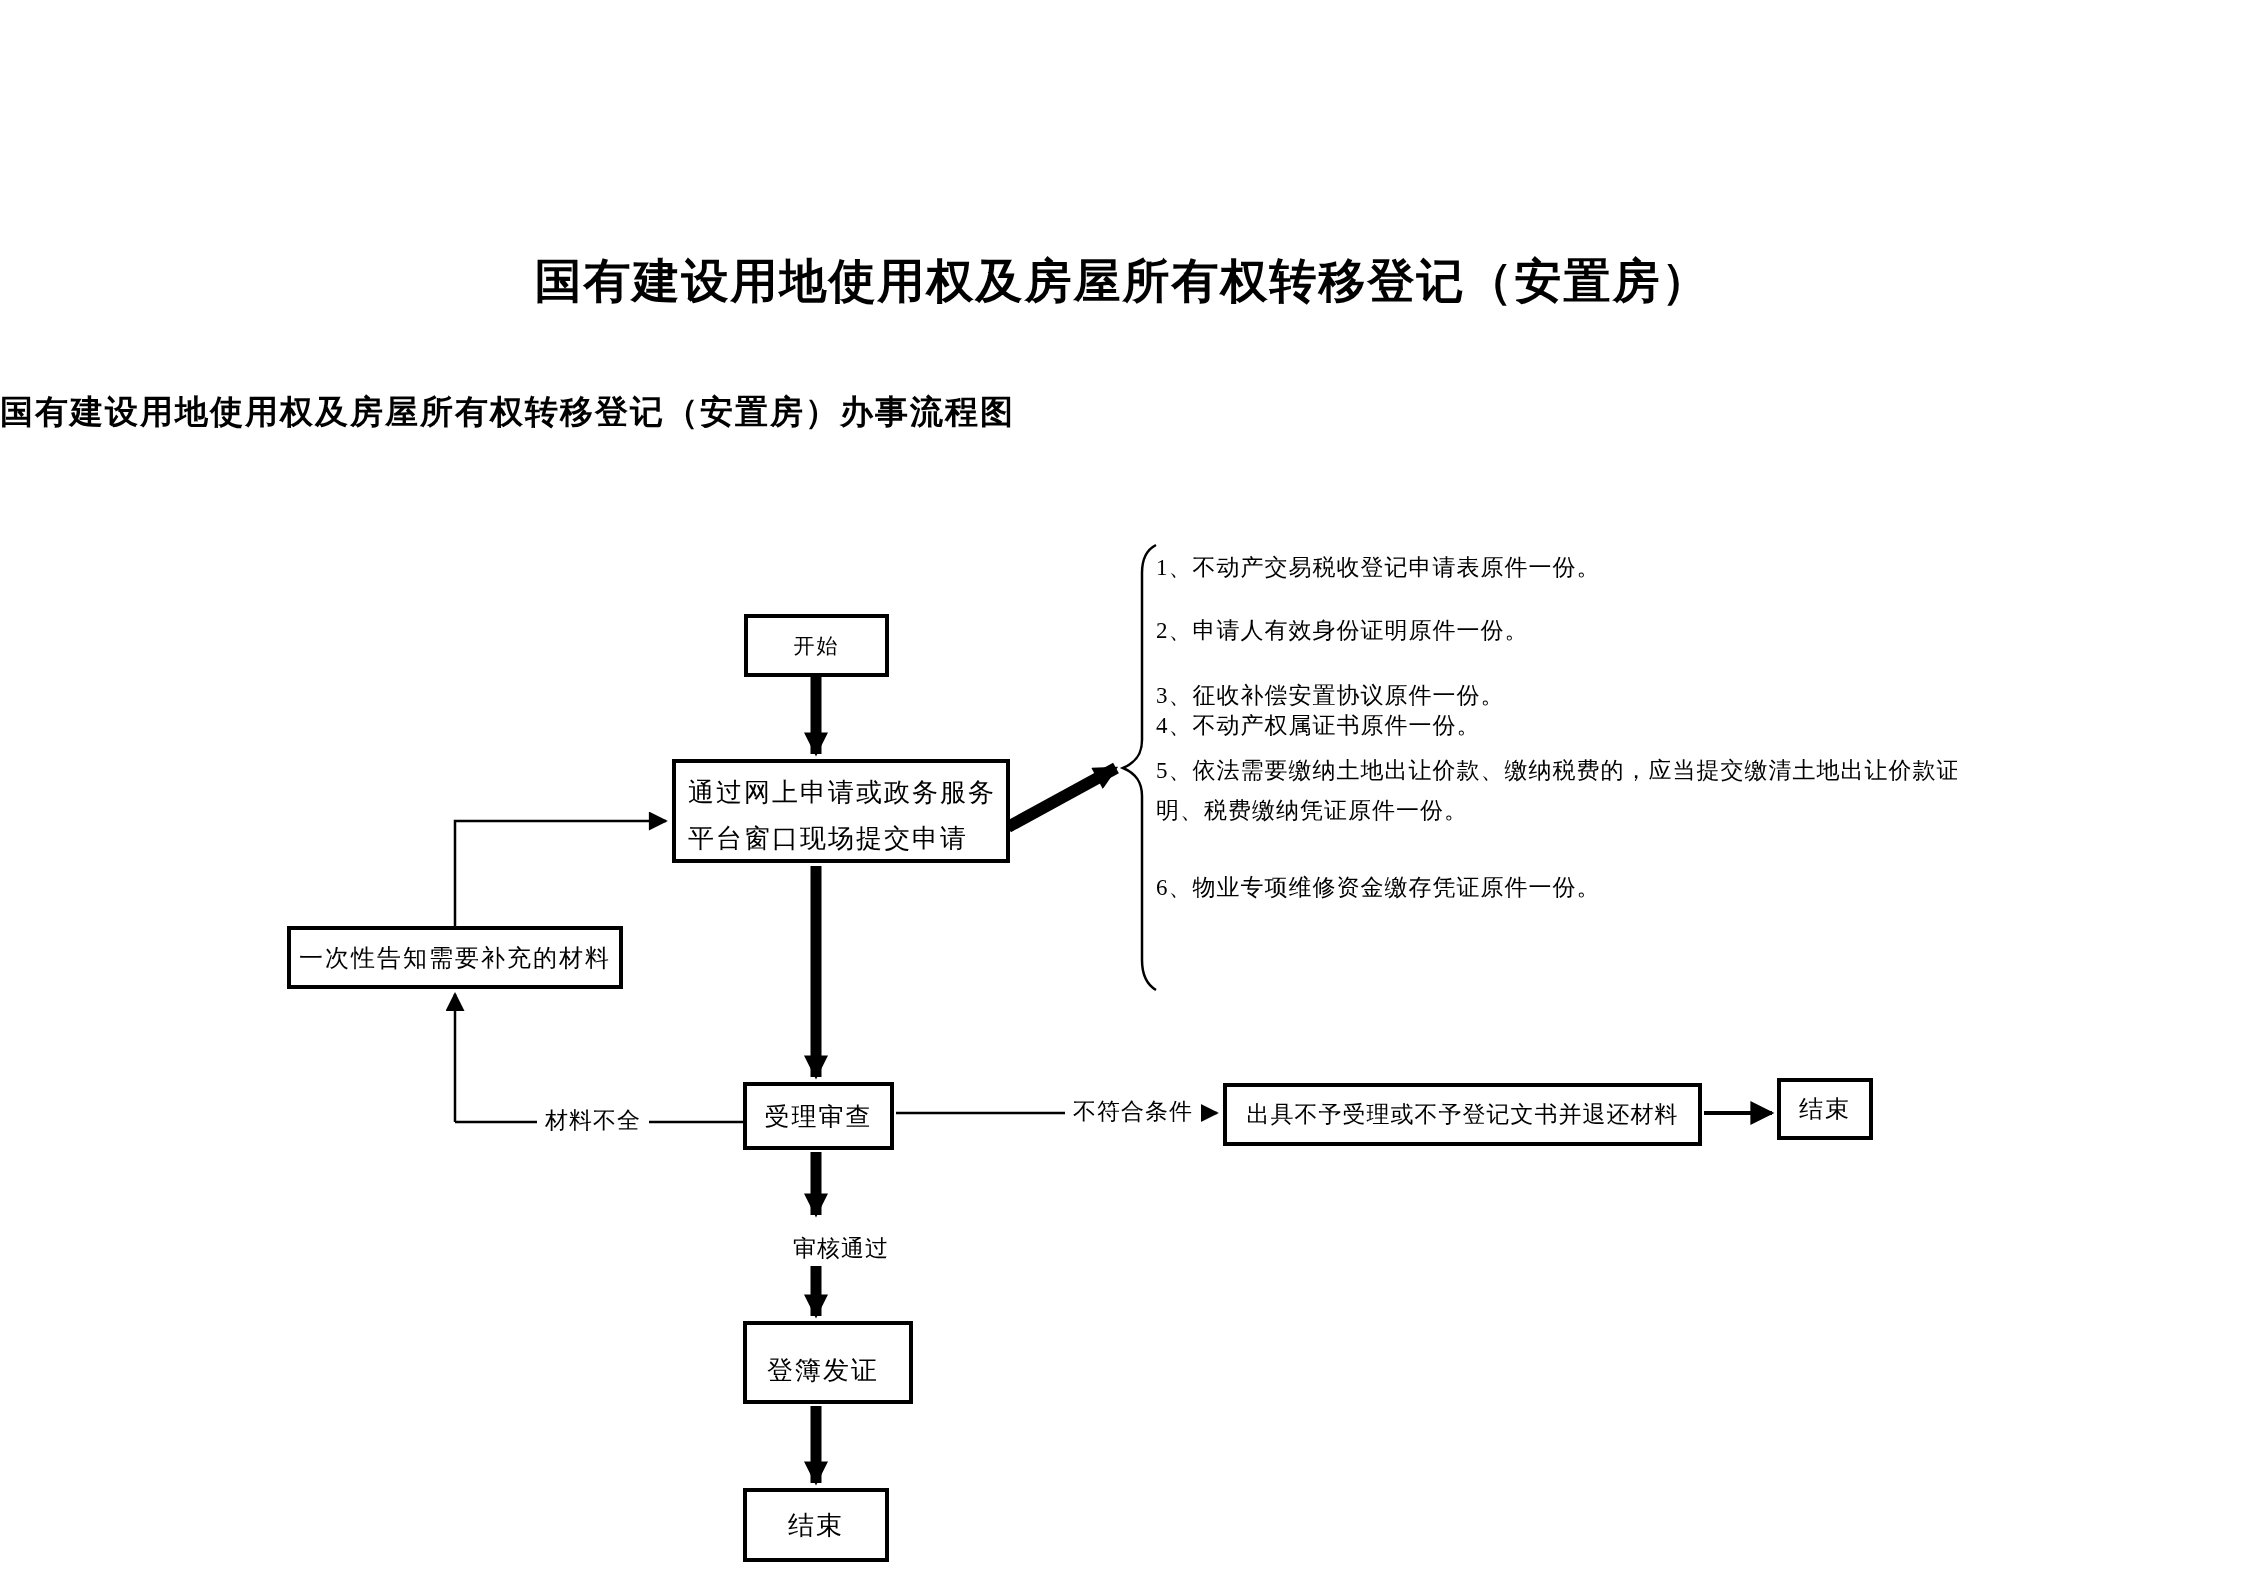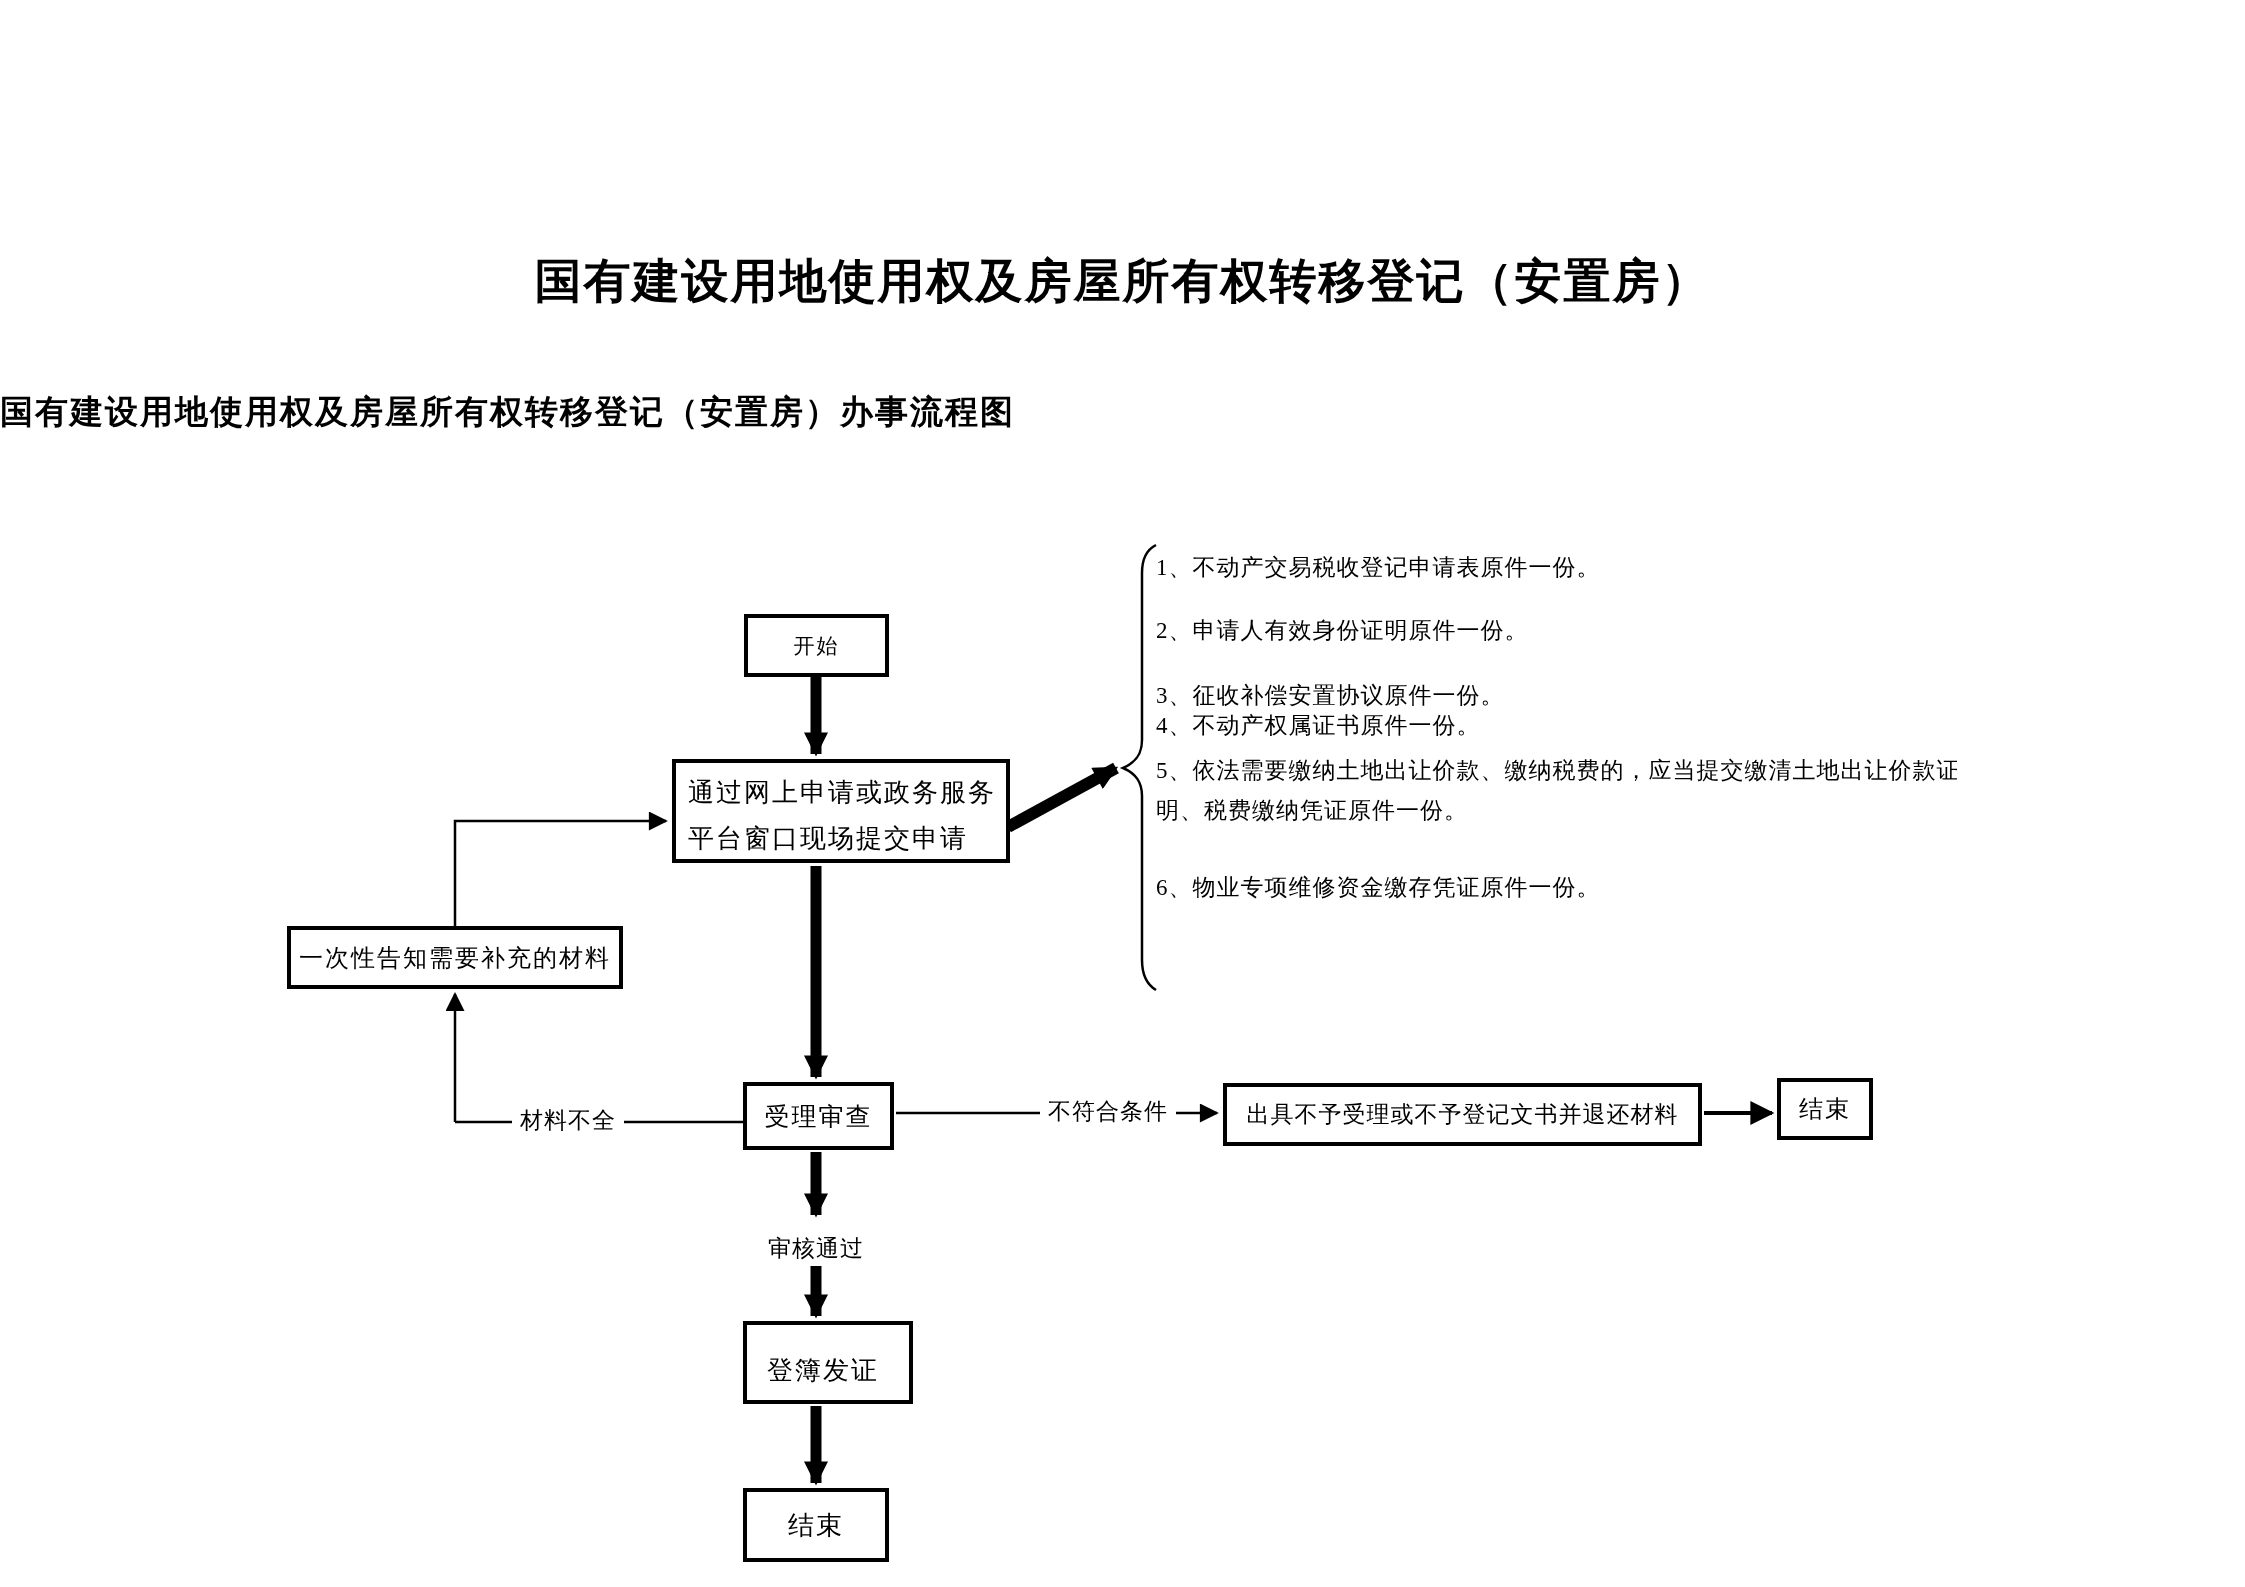--- a/index.html
+++ b/index.html
@@ -22,21 +22,21 @@
   }
   .node {
     position:absolute; box-sizing:border-box;
     background:#fff; border:4px solid #000;
     display:flex; align-items:center; justify-content:center;
     font-size:25px; letter-spacing:2px; white-space:nowrap;
   }
   .node.block { display:block; white-space:normal; }
   .edge-label {
     position:absolute; background:#fff; padding:2px 8px;
-    font-size:23px; letter-spacing:1px; white-space:nowrap;
+    font-size:23px; letter-spacing:1px; white-space:nowrap;margin-left:25px;
   }
   .mitem {
     position:absolute; left:1156px;
     font-size:23px; letter-spacing:1px; line-height:40px; white-space:nowrap;
   }
   .mitem.wrap { white-space:normal; width:845px; }
 </style>
 </head>
 <body>
 

